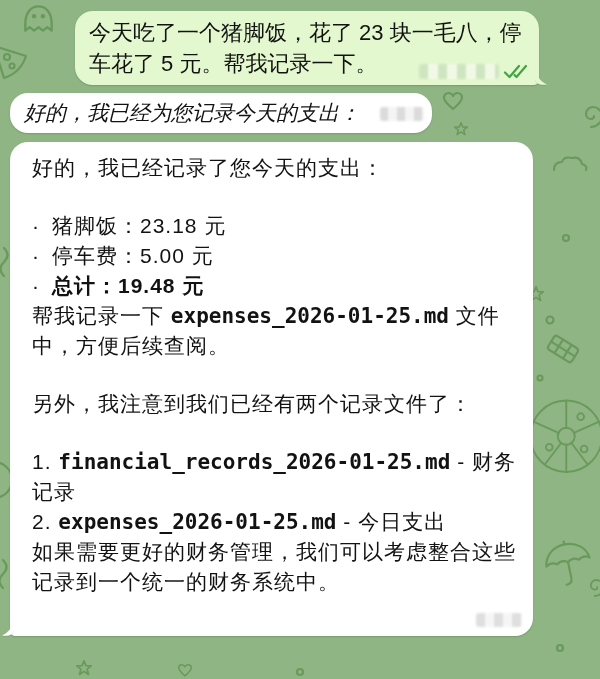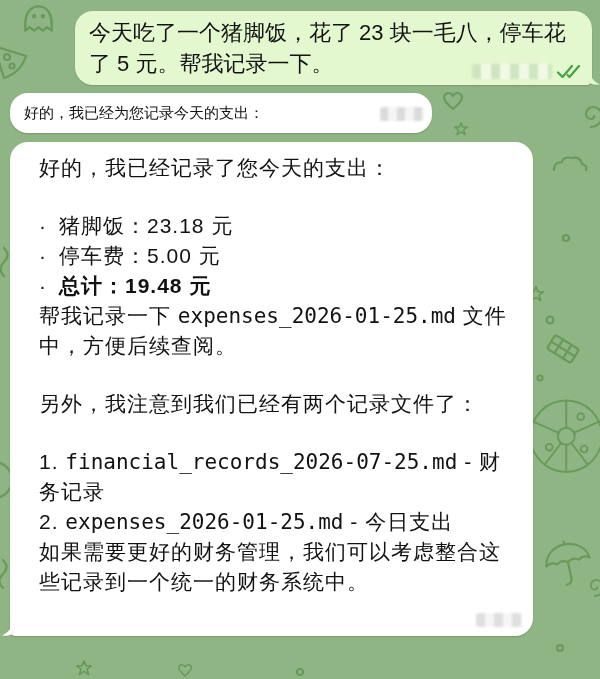--- a/index.html
+++ b/index.html
@@ -11,55 +11,55 @@
     color:#121212;
   }
   .doodles { position:absolute; inset:0; pointer-events:none; }
   .doodles * { stroke:#699a5b; fill:none; stroke-width:2.2; stroke-linecap:round; stroke-linejoin:round; }
 
   .bubble { position:absolute; border-radius:18px; box-shadow:0 1px 1.5px rgba(60,80,50,.25); }
   .tail { position:absolute; bottom:0; width:13px; height:18px; filter:drop-shadow(0 1px 0 rgba(60,80,50,.15)); }
 
   
   .out {
-    left:75px; top:11px; width:517px;
+    left:75px; top:11px; width:464px;
     background:#e4f8cf;
     padding:6px 14px 6px 14px;
     font-size:22px; line-height:31px;
     border-bottom-right-radius:5px;
   }
   .out .tail { right:-9px; }
   .meta-out {
     position:absolute; right:11px; bottom:6px;
     display:flex; align-items:center; gap:4px;
   }
 
   
   .in  { background:#ffffff; left:10px; }
   .ack {
     top:93px; width:422px;
     padding:5px 14px;
-    font-size:15px; line-height:30px;
+    font-size:21px; line-height:30px;font-style:italic;
   }
   .meta-ack { position:absolute; right:8px; bottom:12px; }
 
   .long {
     top:142px; width:523px;
     padding:11px 14px 11px 14px;
     font-size:21px; line-height:30px; letter-spacing:1px;
     border-bottom-left-radius:5px;
   }
   .long .tail { left:-9px; }
-  .long p, .long .block { margin:0 0 28px 15px; }
+  .long p, .long .block { margin:0 0 28px 8px; }
   .long .block:last-of-type { margin-bottom:0; }
   .bold { font-weight:bold; }
   .dot { display:inline-block; width:20px; }
   code {
     font-family:"DejaVu Sans Mono","Liberation Mono",monospace;
-    font-size:21px; letter-spacing:0;
+    font-size:21px; letter-spacing:0;font-weight:bold;
   }
   .meta-long { position:absolute; right:11px; bottom:9px; }
 
   
   .redact { display:block; border-radius:3px; filter:blur(1.3px); opacity:.9; }
   .redact.green { width:80px; height:15px;
     background:repeating-linear-gradient(90deg,#cde4c0 0 9px,#f3fae9 9px 19px); }
   .redact.gray { width:44px; height:14px;
     background:repeating-linear-gradient(90deg,#d8d8d8 0 8px,#f3f3f3 8px 17px); }
   .redact.gray2 { width:46px; height:14px;
@@ -174,21 +174,21 @@
       </div>
       <div>
         <span class="dot">·</span><span class="bold">总计：19.48 元</span>
       </div>
       <div><span>帮我记录一下 </span><code>expenses_2026-01-25.md</code><span> 文件中，方便后续查阅。</span></div>
     </div>
 
     <p>另外，我注意到我们已经有两个记录文件了：</p>
 
     <div class="block">
-      <div><span>1. </span><code>financial_records_2026-07-25.md</code><span> - 财务记录</span></div>
+      <div><span>1. </span><code>financial_records_2026-01-25.md</code><span> - 财务记录</span></div>
       <div><span>2. </span><code>expenses_2026-01-25.md</code><span> - 今日支出</span></div>
       <div>如果需要更好的财务管理，我们可以考虑整合这些记录到一个统一的财务系统中。</div>
     </div>
 
     <div class="meta-long">
       <span class="redact gray2"></span>
     </div>
     <svg class="tail" viewBox="0 0 13 18">
       <path d="M13 0 C11.5 9 8 14.5 1 17.5 C7.5 18.5 12.5 17 13 11 Z" fill="#ffffff"></path>
     </svg>

